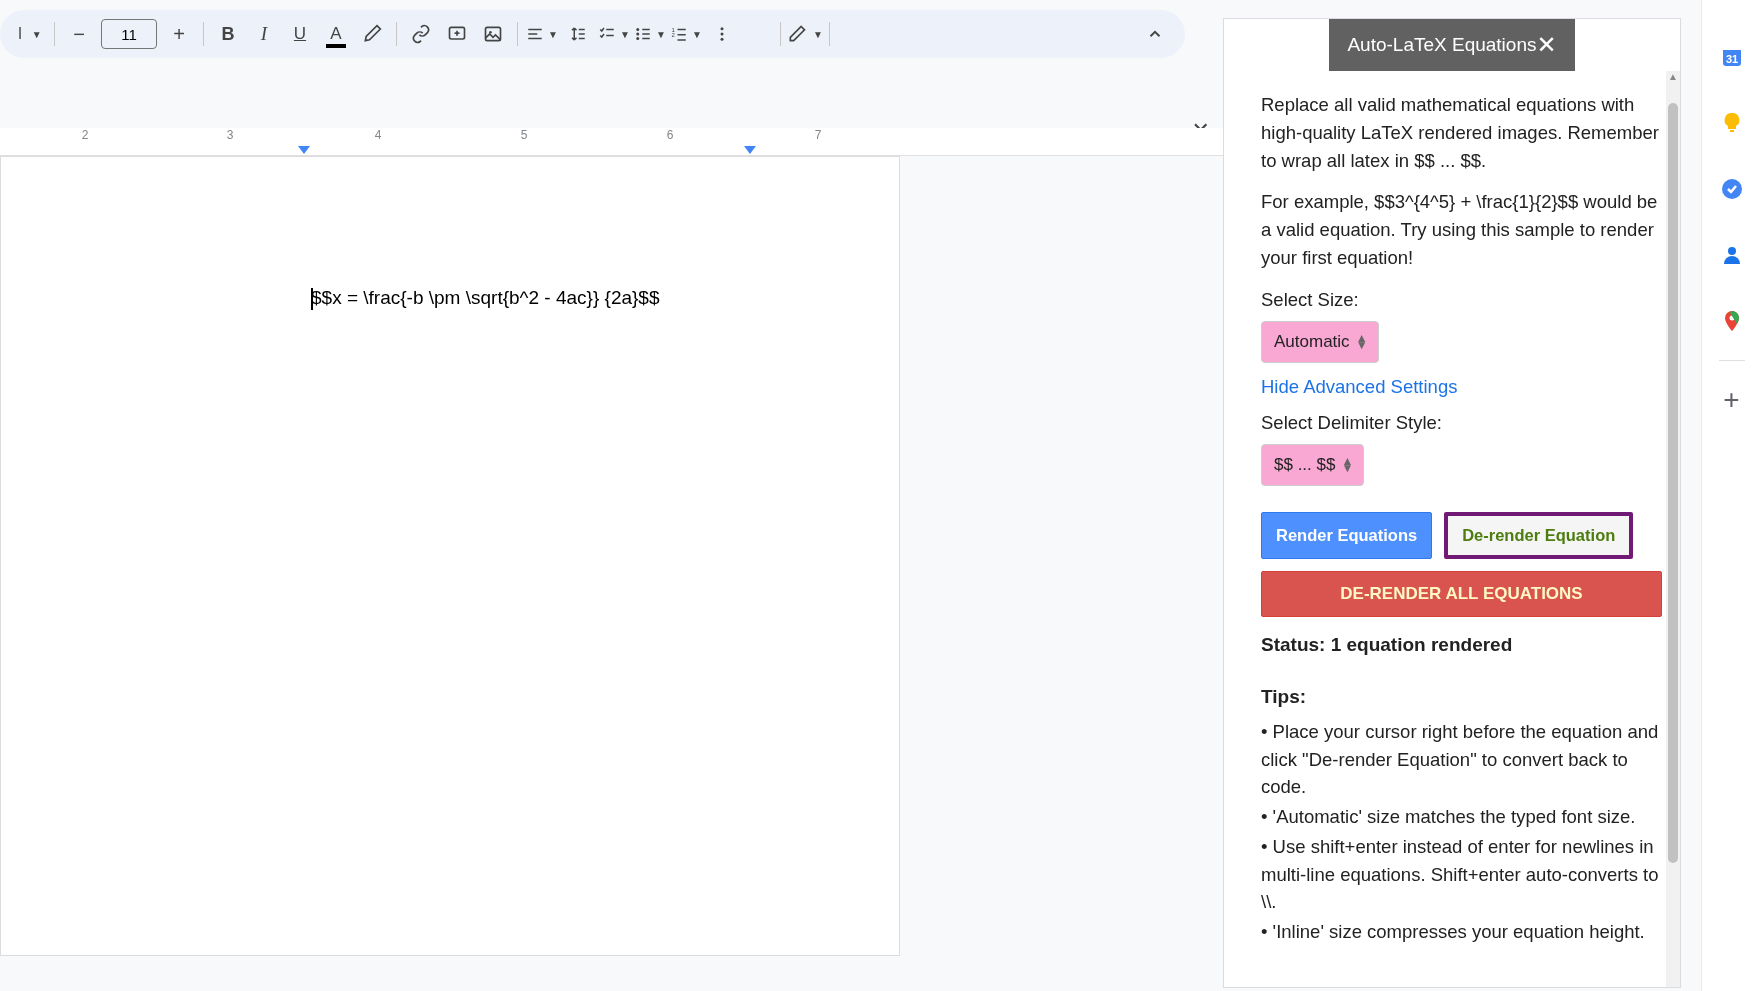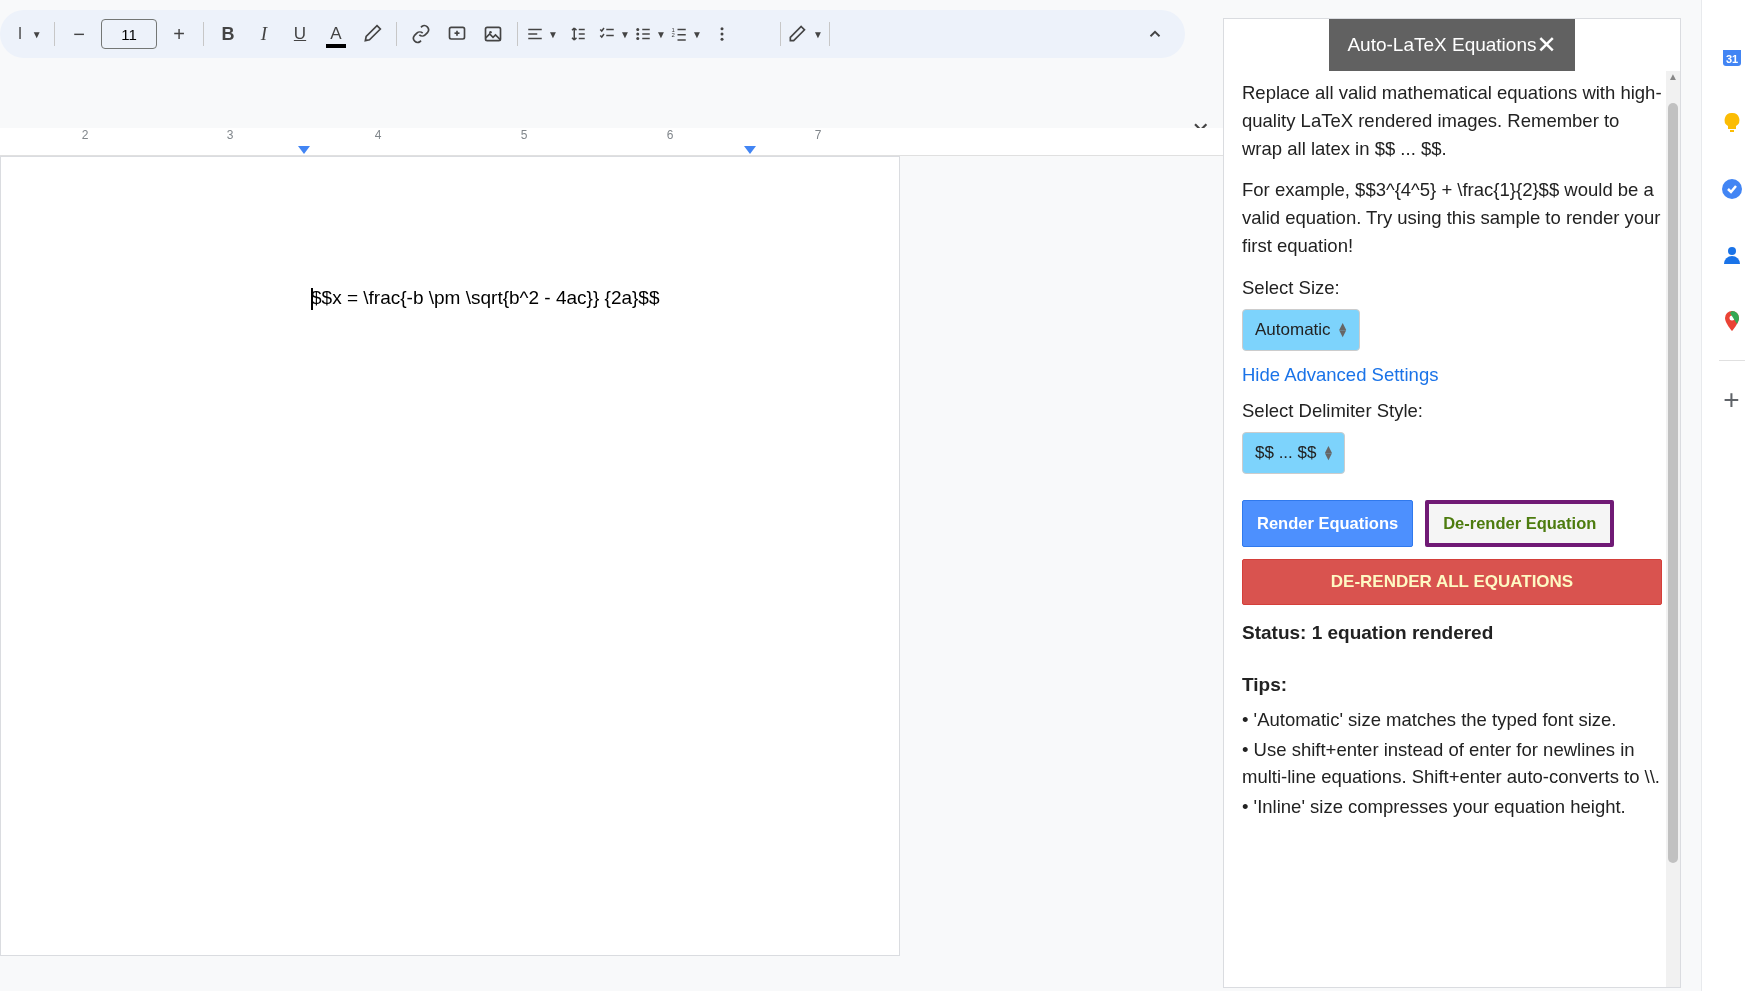--- a/index.html
+++ b/index.html
@@ -169,35 +169,36 @@
   font-size: 19px;
   font-weight: 500;
 }
 .sidebar-close {
   margin-left: auto;
   font-size: 24px;
   cursor: pointer;
   color: #fff;
 }
 .sidebar-body {
-  padding: 8px 18px;
+  padding: 20px 18px;
   overflow-y: auto;
   flex: 1;
   font-size: 18.5px;
   line-height: 1.5;
   color: #222;
+  margin-left: 19px;
 }
 .sidebar-body p { margin-bottom: 14px; }
 .label-text { font-size: 18.5px; margin-bottom: 8px; margin-top: 6px; }
 .select-box {
   border: 1px solid #ccc;
   border-radius: 4px;
   padding: 7px 28px 7px 12px;
   font-size: 17px;
-  background: #7dd3fc;
+  background: #f9a8d4;
   display: inline-block;
   position: relative;
   margin-bottom: 10px;
   cursor: pointer;
 }
 .select-caret {
   position: absolute;
   right: 10px;
   top: 50%;
   transform: translateY(-50%);
@@ -501,20 +502,21 @@
       <span>$$ ... $$</span>
       <span class="select-caret">▲<br>▼</span>
     </div>
     <div class="btn-row">
       <button class="btn-primary">Render Equations</button>
       <button class="btn-secondary">De-render Equation</button>
     </div>
     <button class="btn-danger">DE-RENDER ALL EQUATIONS</button>
     <div class="status-text">Status: 1 equation rendered</div>
     <div class="tips-heading">Tips:</div>
+    <div class="tip-item">• Place your cursor right before the equation and click "De-render Equation" to convert back to code.</div>
     <div class="tip-item">• 'Automatic' size matches the typed font size.</div>
     <div class="tip-item">• Use shift+enter instead of enter for newlines in multi-line equations. Shift+enter auto-converts to \\.</div>
     <div class="tip-item">• 'Inline' size compresses your equation height.</div>
   </div>
   <div class="sidebar-scrollbar">
     <div class="scroll-arrow">▲</div>
     <div class="scroll-thumb"></div>
   </div>
 </div>
 

